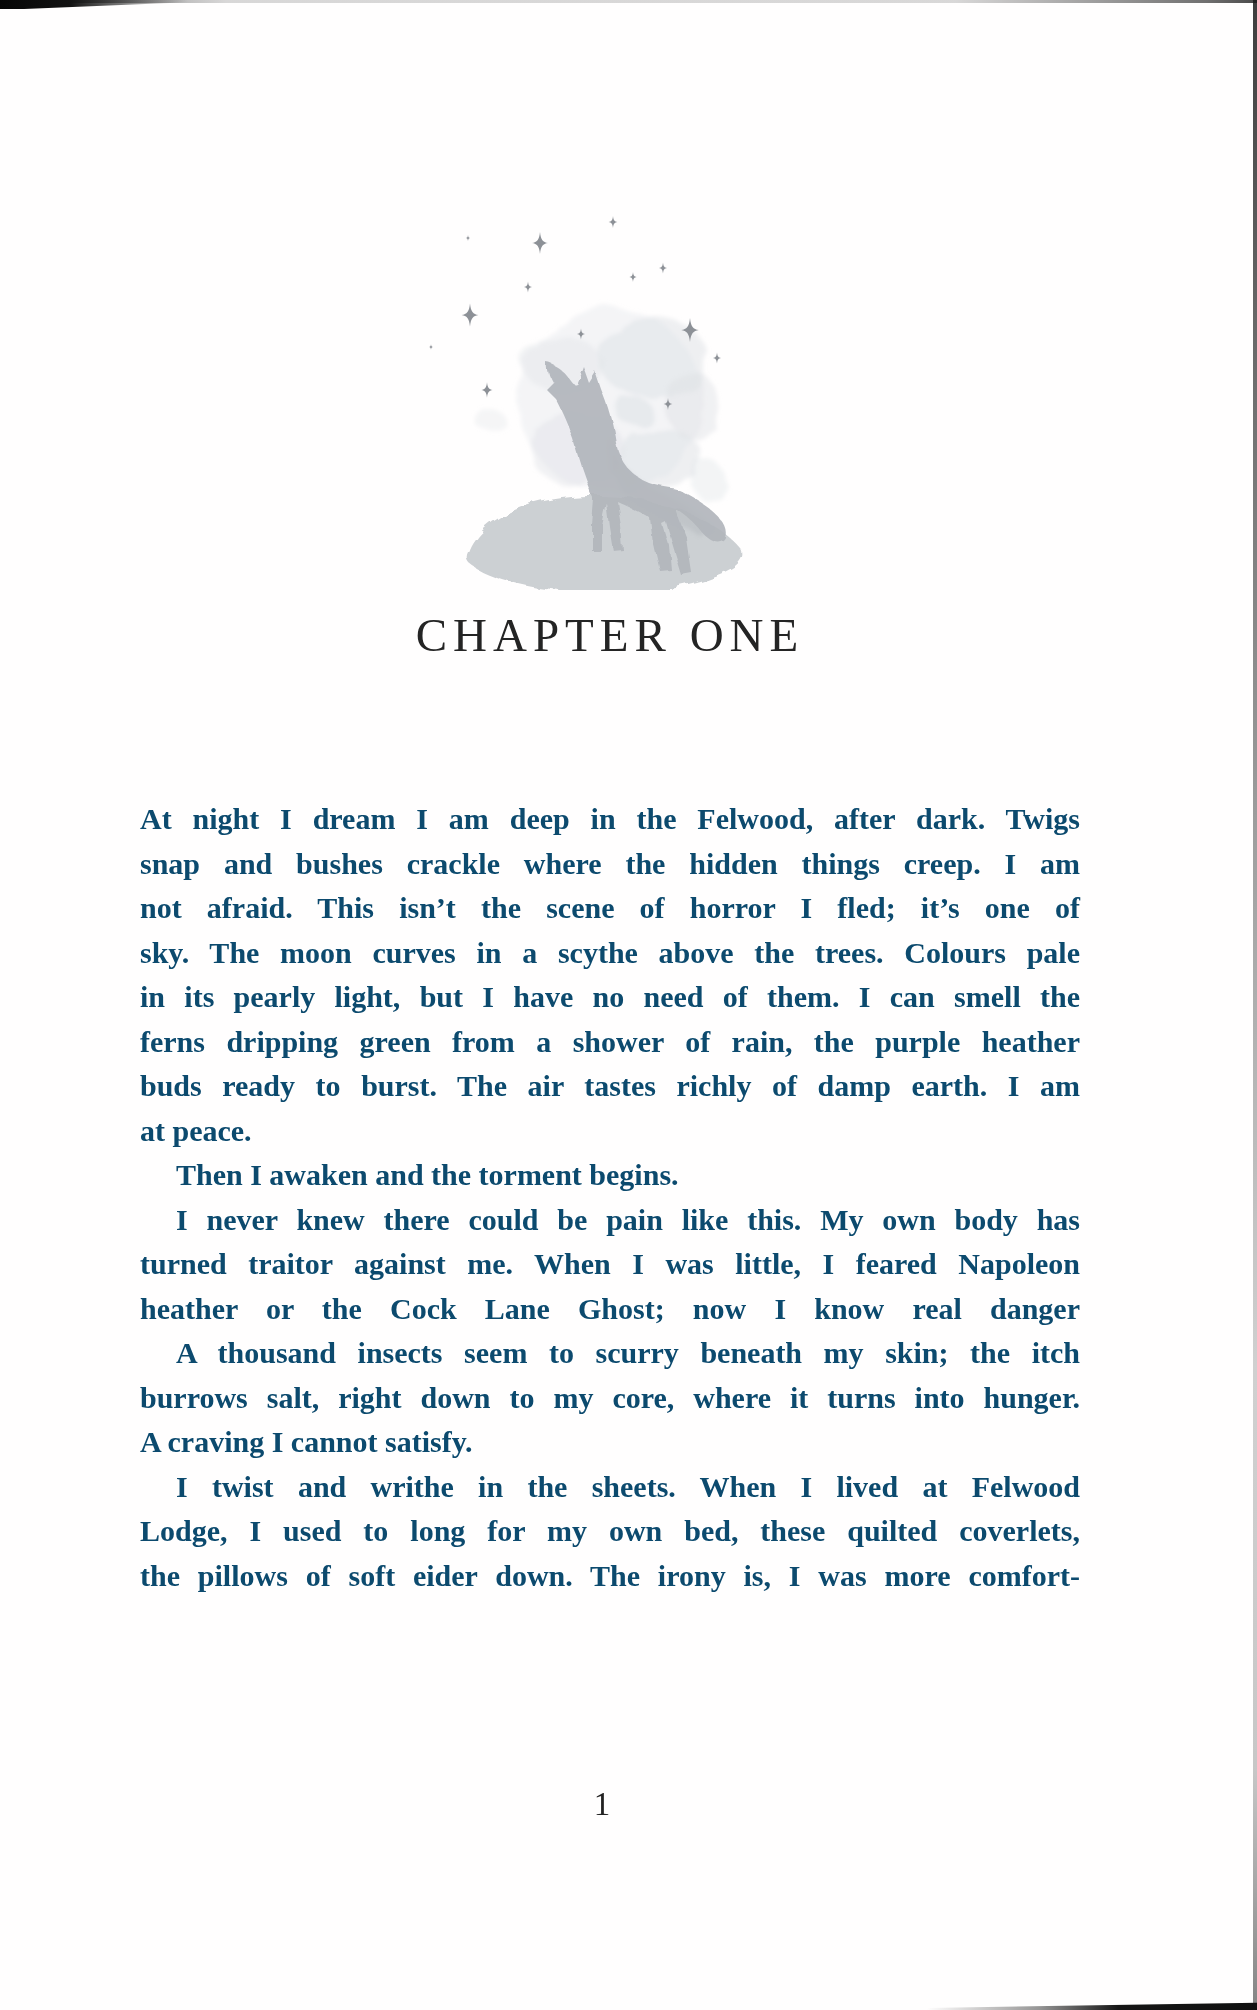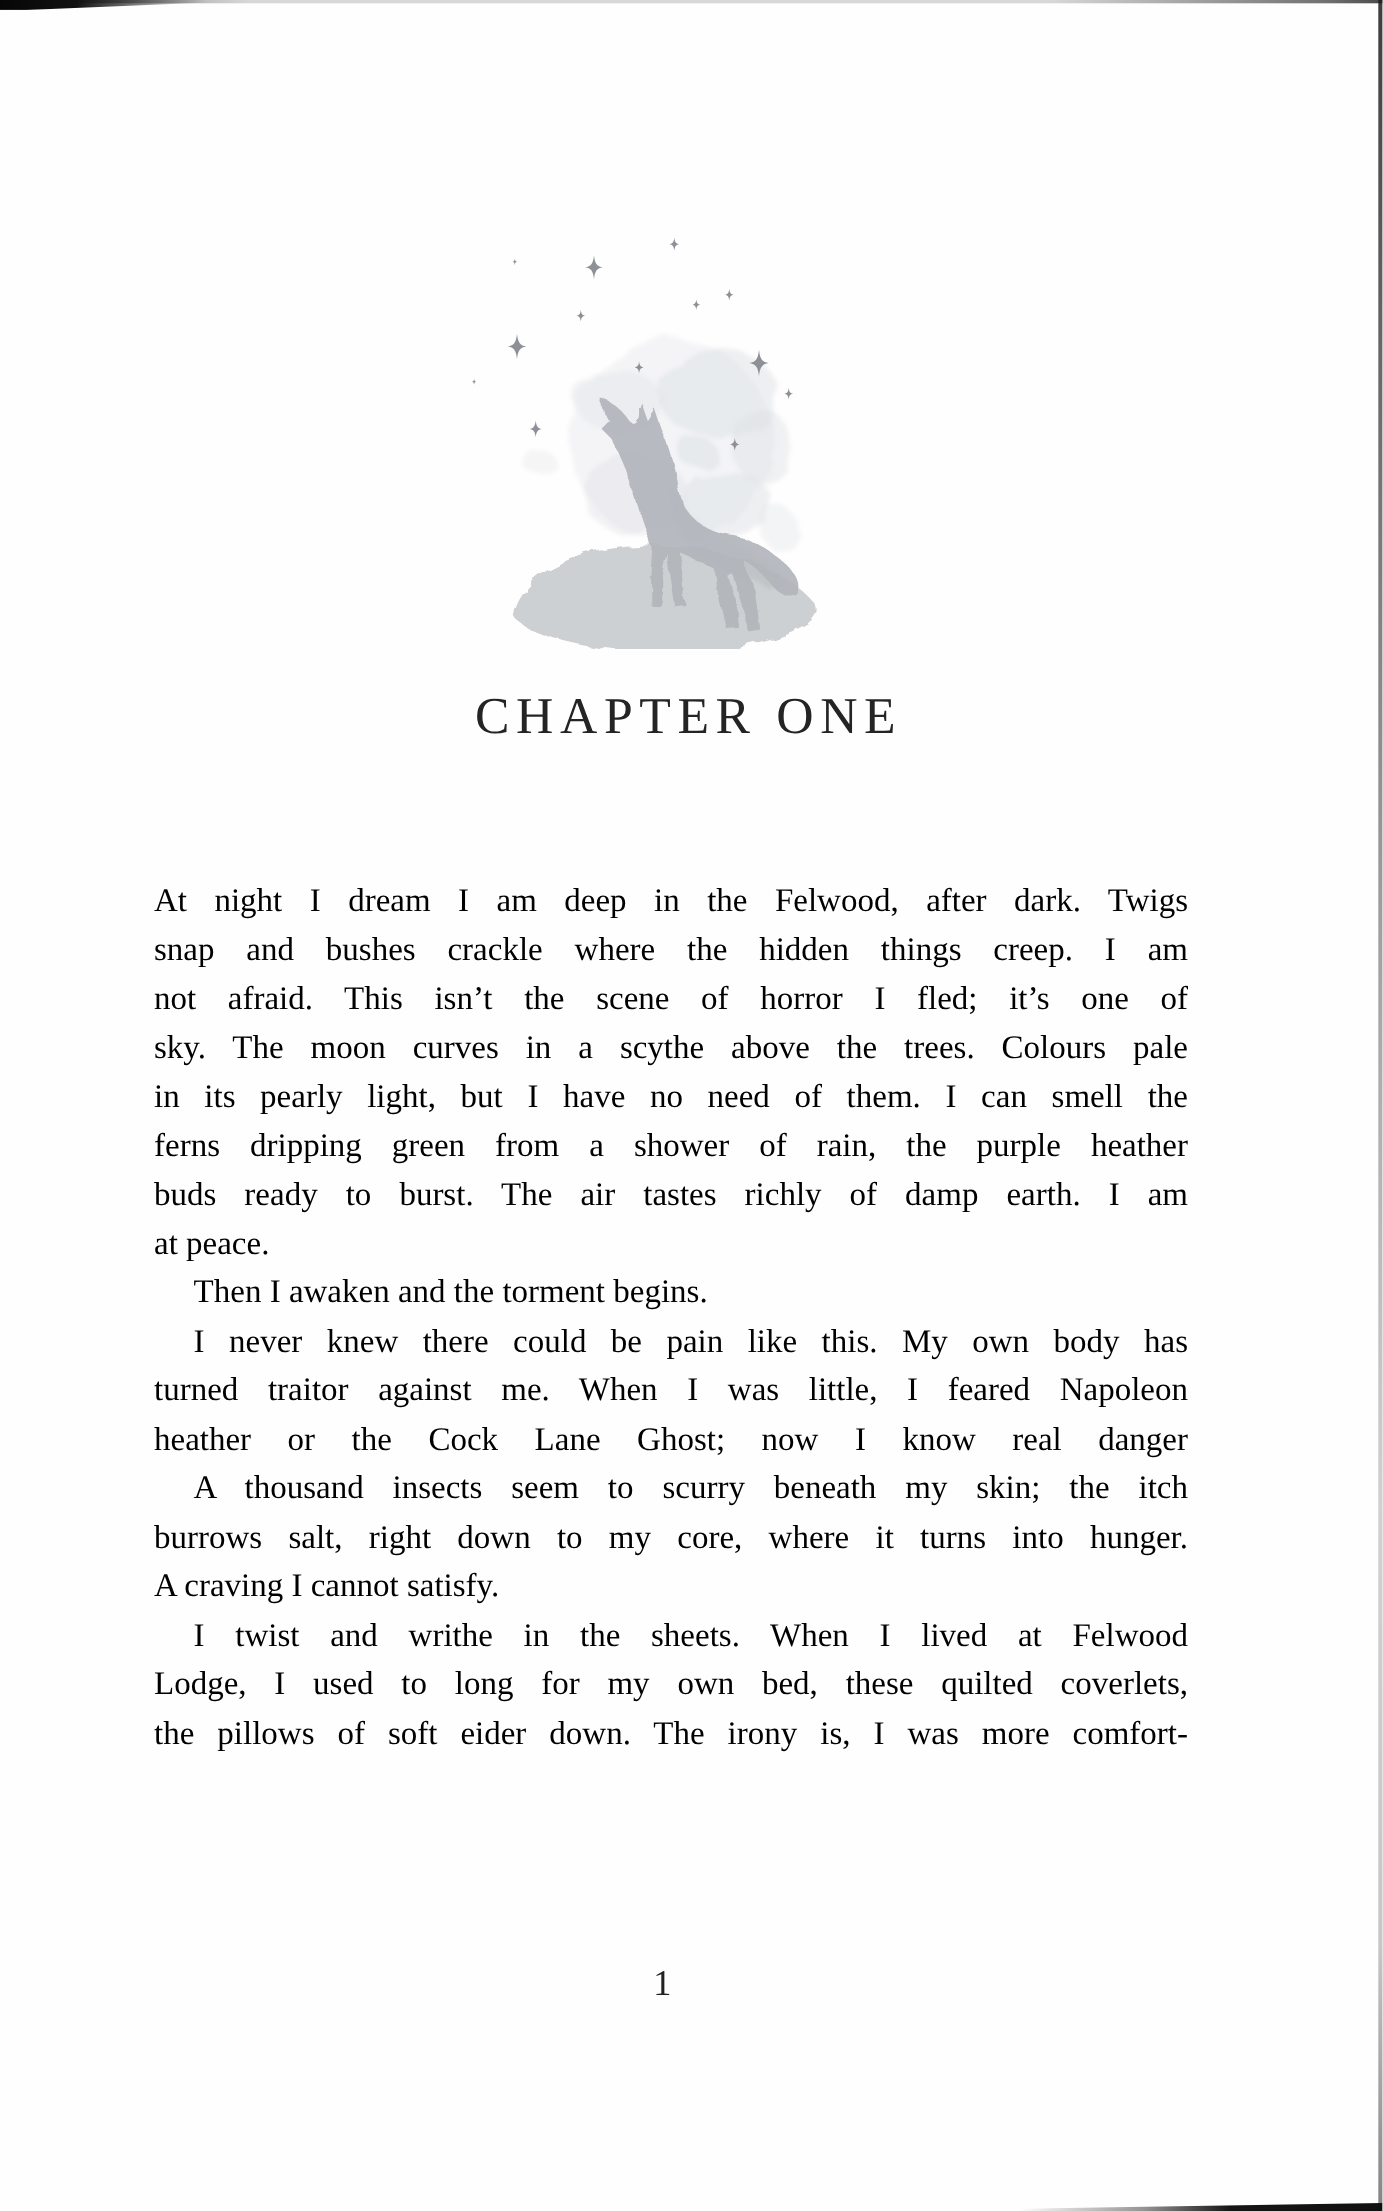--- a/index.html
+++ b/index.html
@@ -31,28 +31,28 @@
     background:linear-gradient(to left,#101010 0%,#151515 42%,rgba(21,21,21,.45) 66%,rgba(21,21,21,0) 100%);
     clip-path:polygon(0 74%,100% 8%,100% 100%,0 100%);
   }
   
   .illustration{
     position:absolute;left:410px;top:150px;width:380px;height:440px;margin:0;
   }
   .illustration svg{width:100%;height:100%;display:block;}
   
   .chapter-title{
-    position:absolute;left:140px;top:608px;width:940px;margin:16px;
+    position:absolute;left:140px;top:608px;width:940px;margin:0;
     font-size:47px;font-weight:400;letter-spacing:6px;
     text-align:center;color:#242424;
   }
   
   .body-text{
     position:absolute;left:140px;top:797px;width:940px;
-    font-size:30px;line-height:44.5px;color:#000000;
+    font-size:30px;line-height:44.5px;color:#0c4a6e;font-weight:bold;
   }
   .line{
     text-align:justify;
     text-align-last:justify;
     white-space:nowrap;
   }
   .line.last{text-align-last:left;}
   .line.indent{text-indent:36px;}
   
   .page-number{

